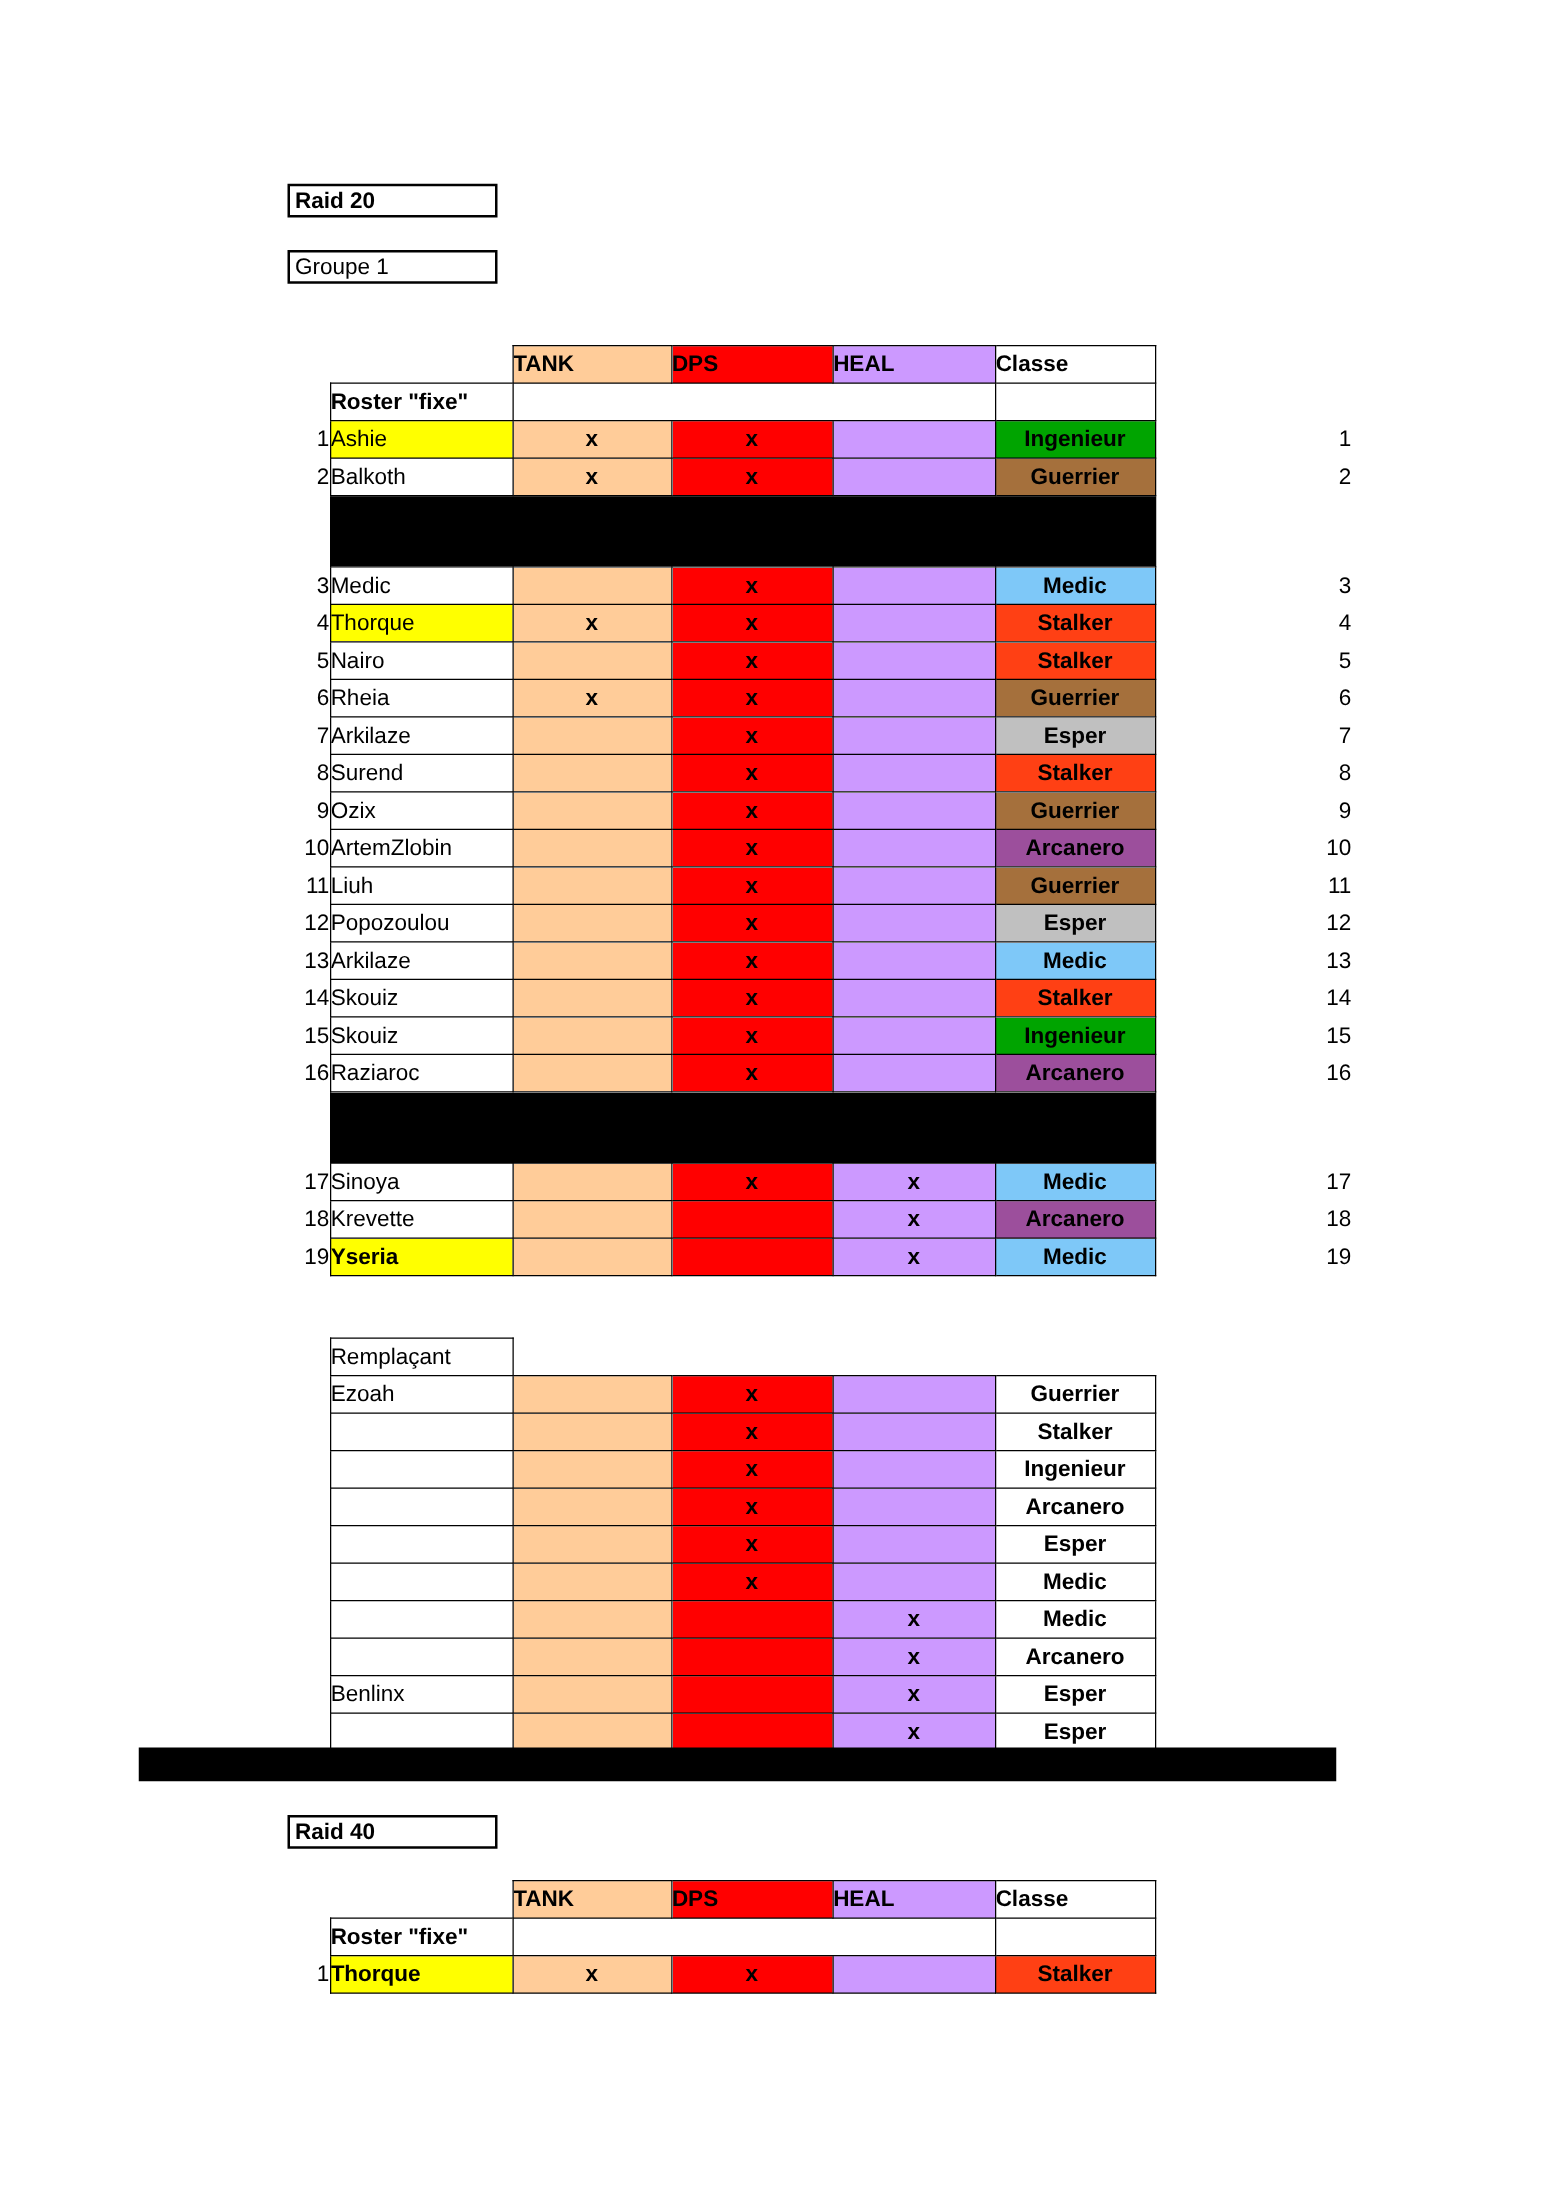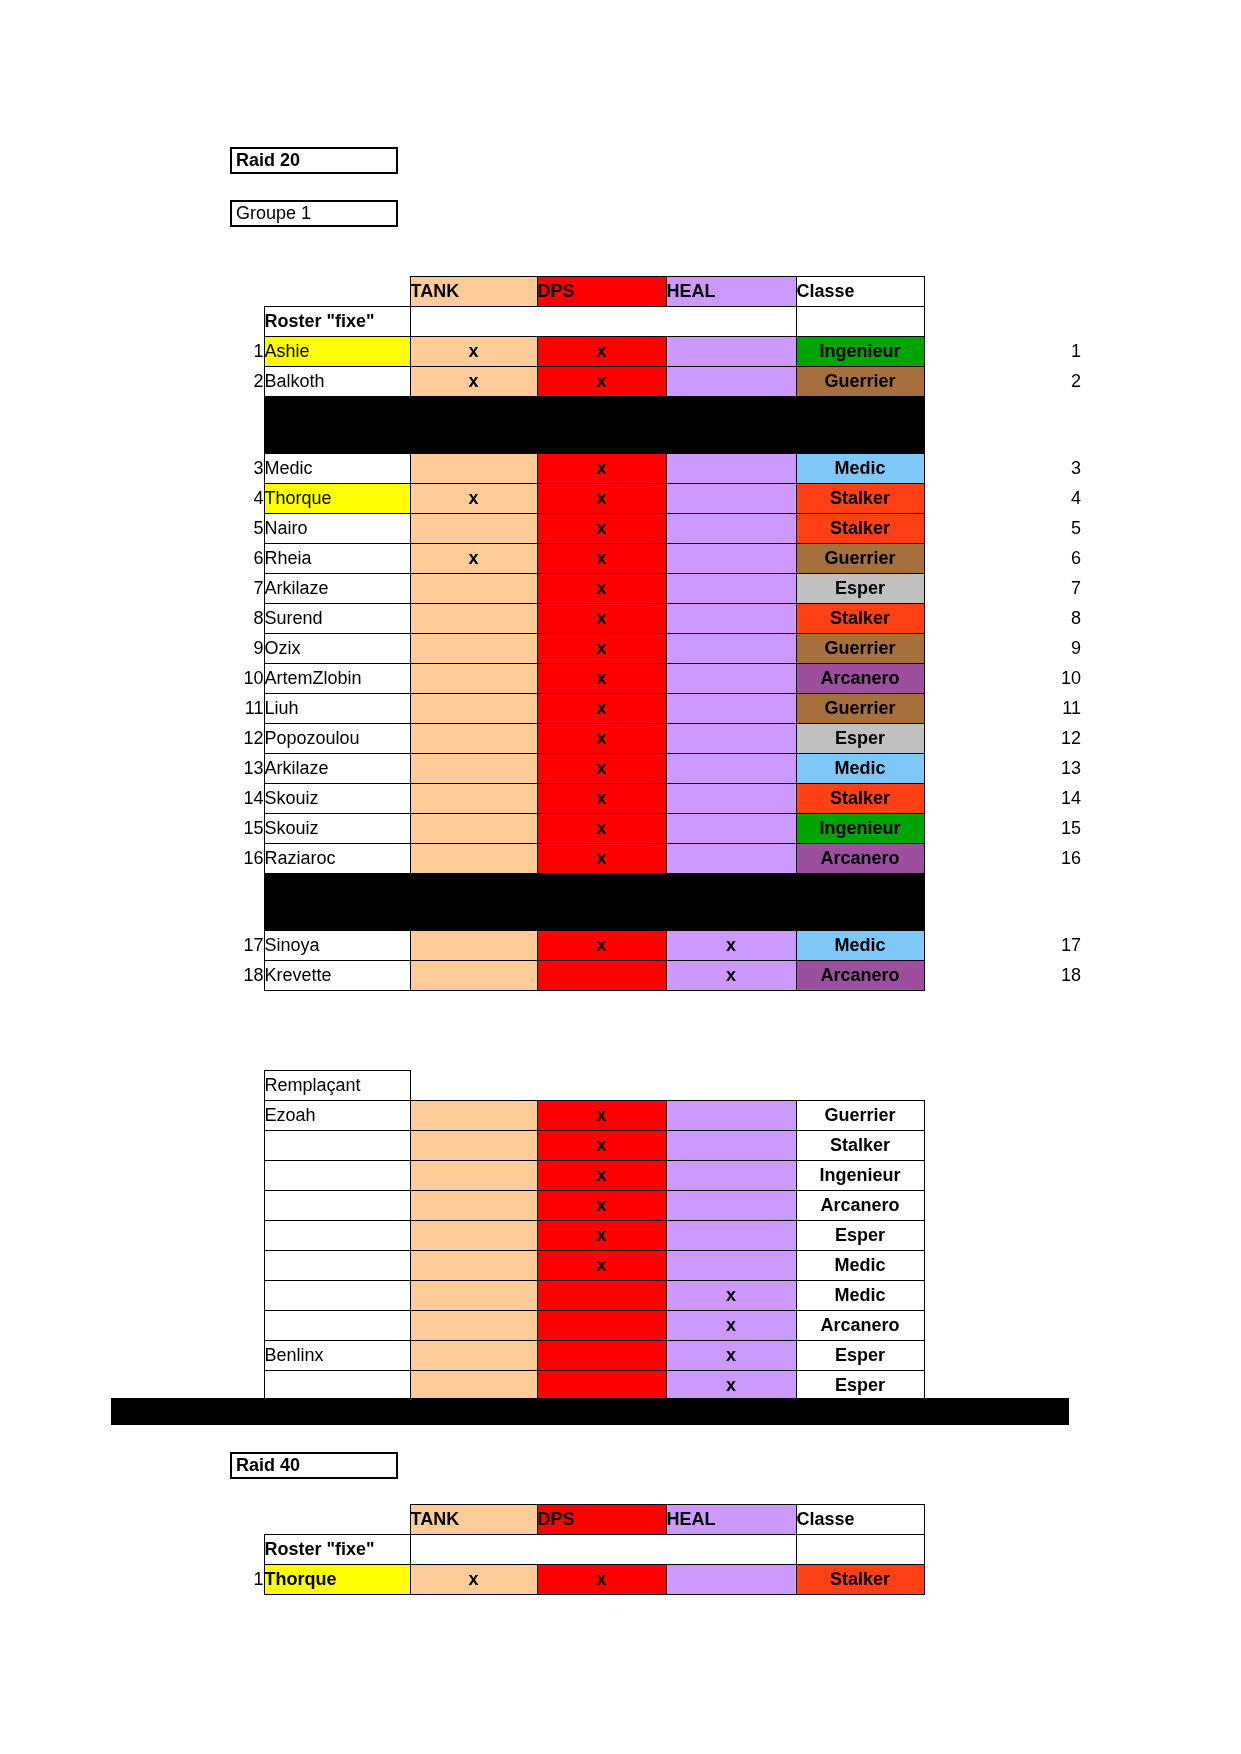--- a/index.html
+++ b/index.html
@@ -231,20 +231,29 @@
         </tr>
         <tr>
           <td class="gut gl">18</td>
           <td class="cell namec">Krevette</td>
           <td class="cell tank ctr bold"></td>
           <td class="cell dps ctr bold"></td>
           <td class="cell heal ctr bold">x</td>
           <td class="cell ctr bold" style="background:#9C4F9C">Arcanero</td>
           <td class="gut gr">18</td>
         </tr>
+        <tr>
+          <td class="gut gl">19</td>
+          <td class="cell namec hl bold">Yseria</td>
+          <td class="cell tank ctr bold"></td>
+          <td class="cell dps ctr bold"></td>
+          <td class="cell heal ctr bold">x</td>
+          <td class="cell ctr bold" style="background:#7EC8F8">Medic</td>
+          <td class="gut gr">19</td>
+        </tr>
       </tbody>
   </table>
 
   <table class="roster" style="top:1070px">
     <colgroup>
       <col style="width:66px">
         <col style="width:146px">
         <col style="width:127px">
       <col style="width:129px">
         <col style="width:130px">

